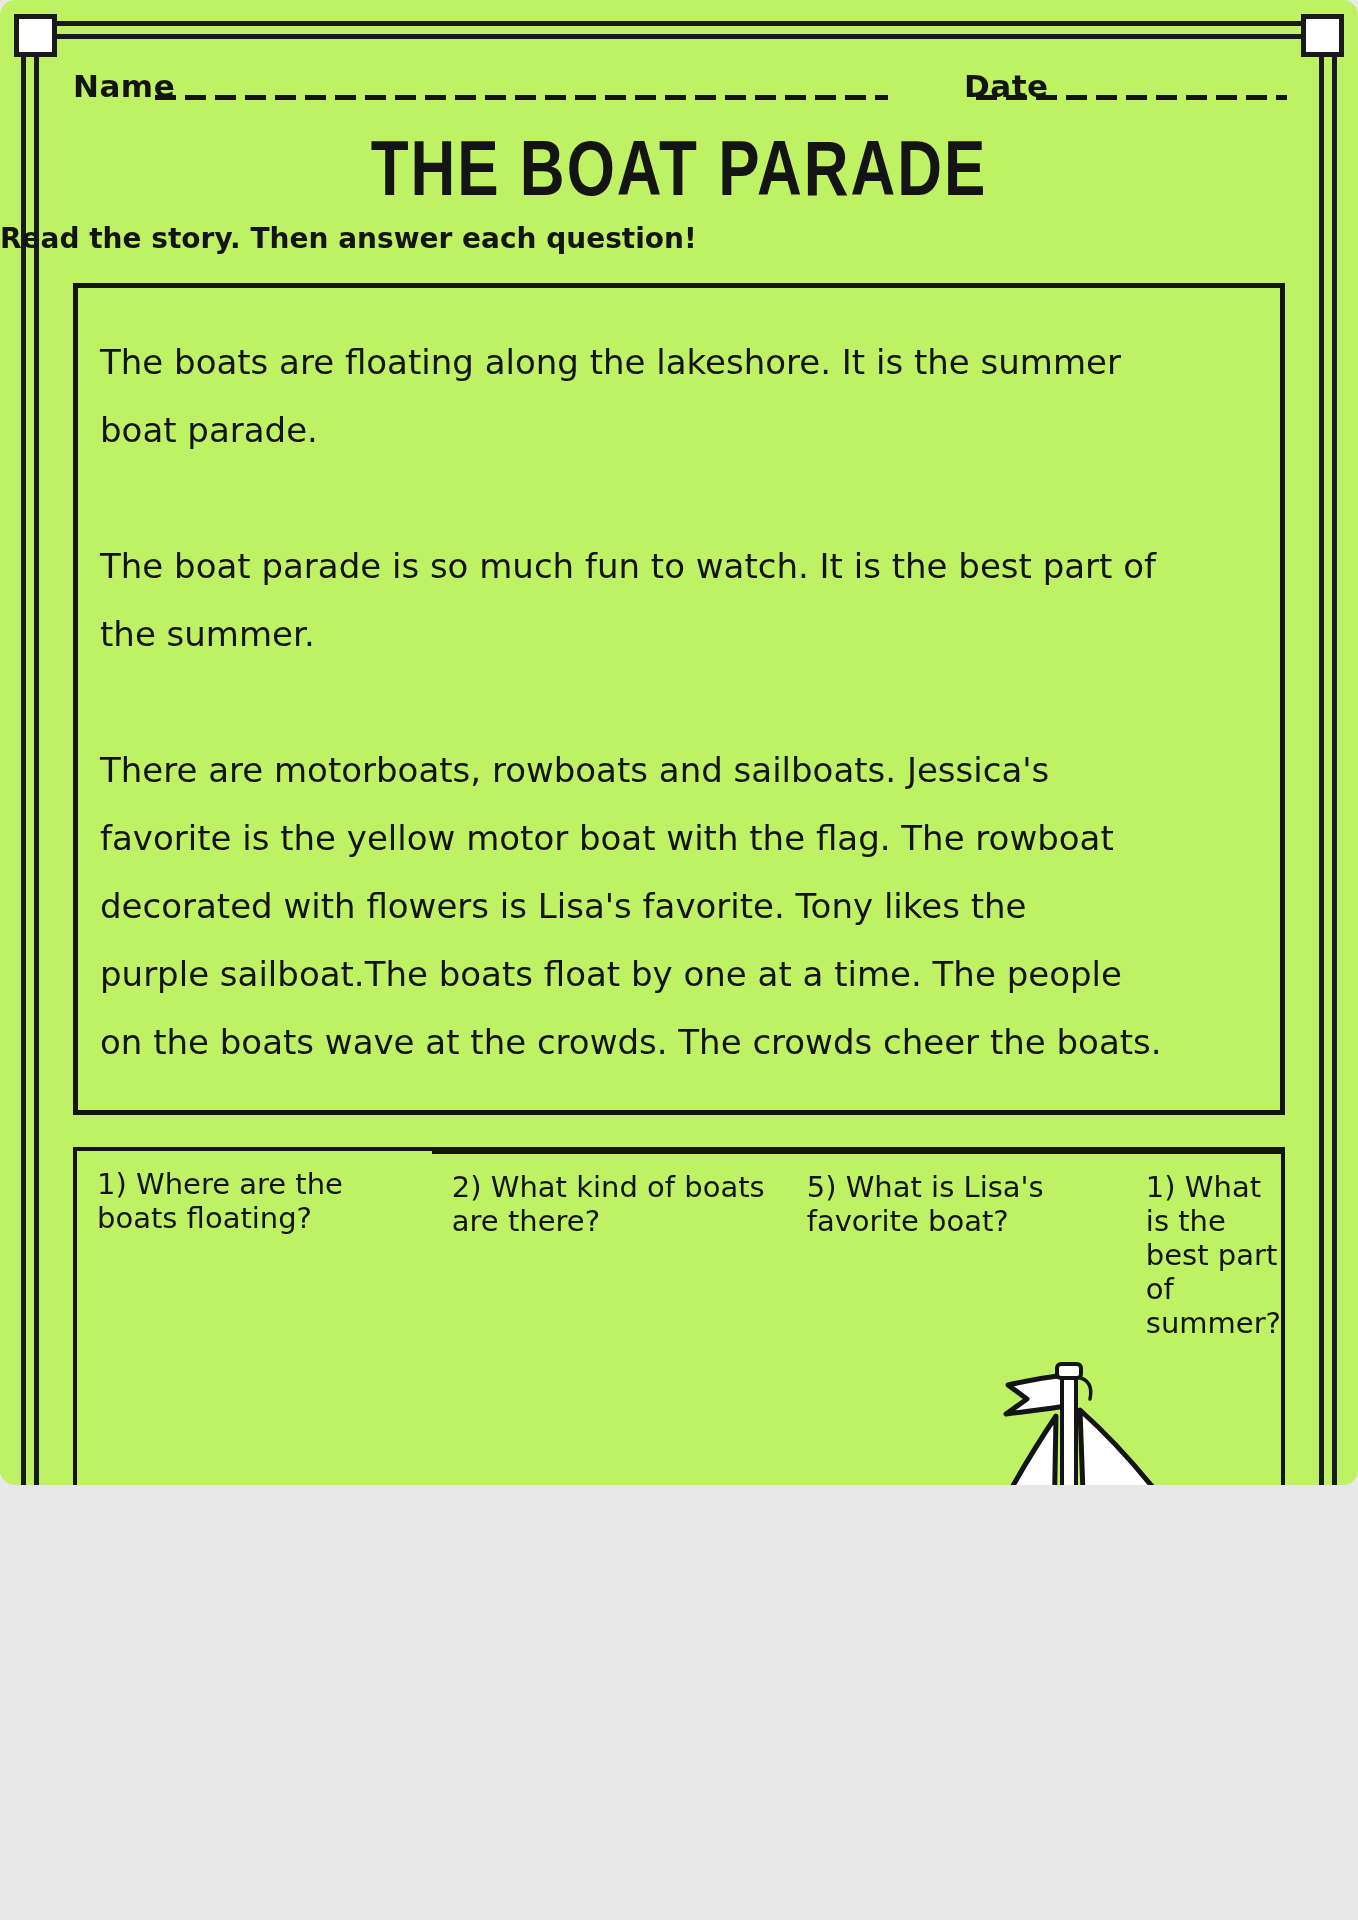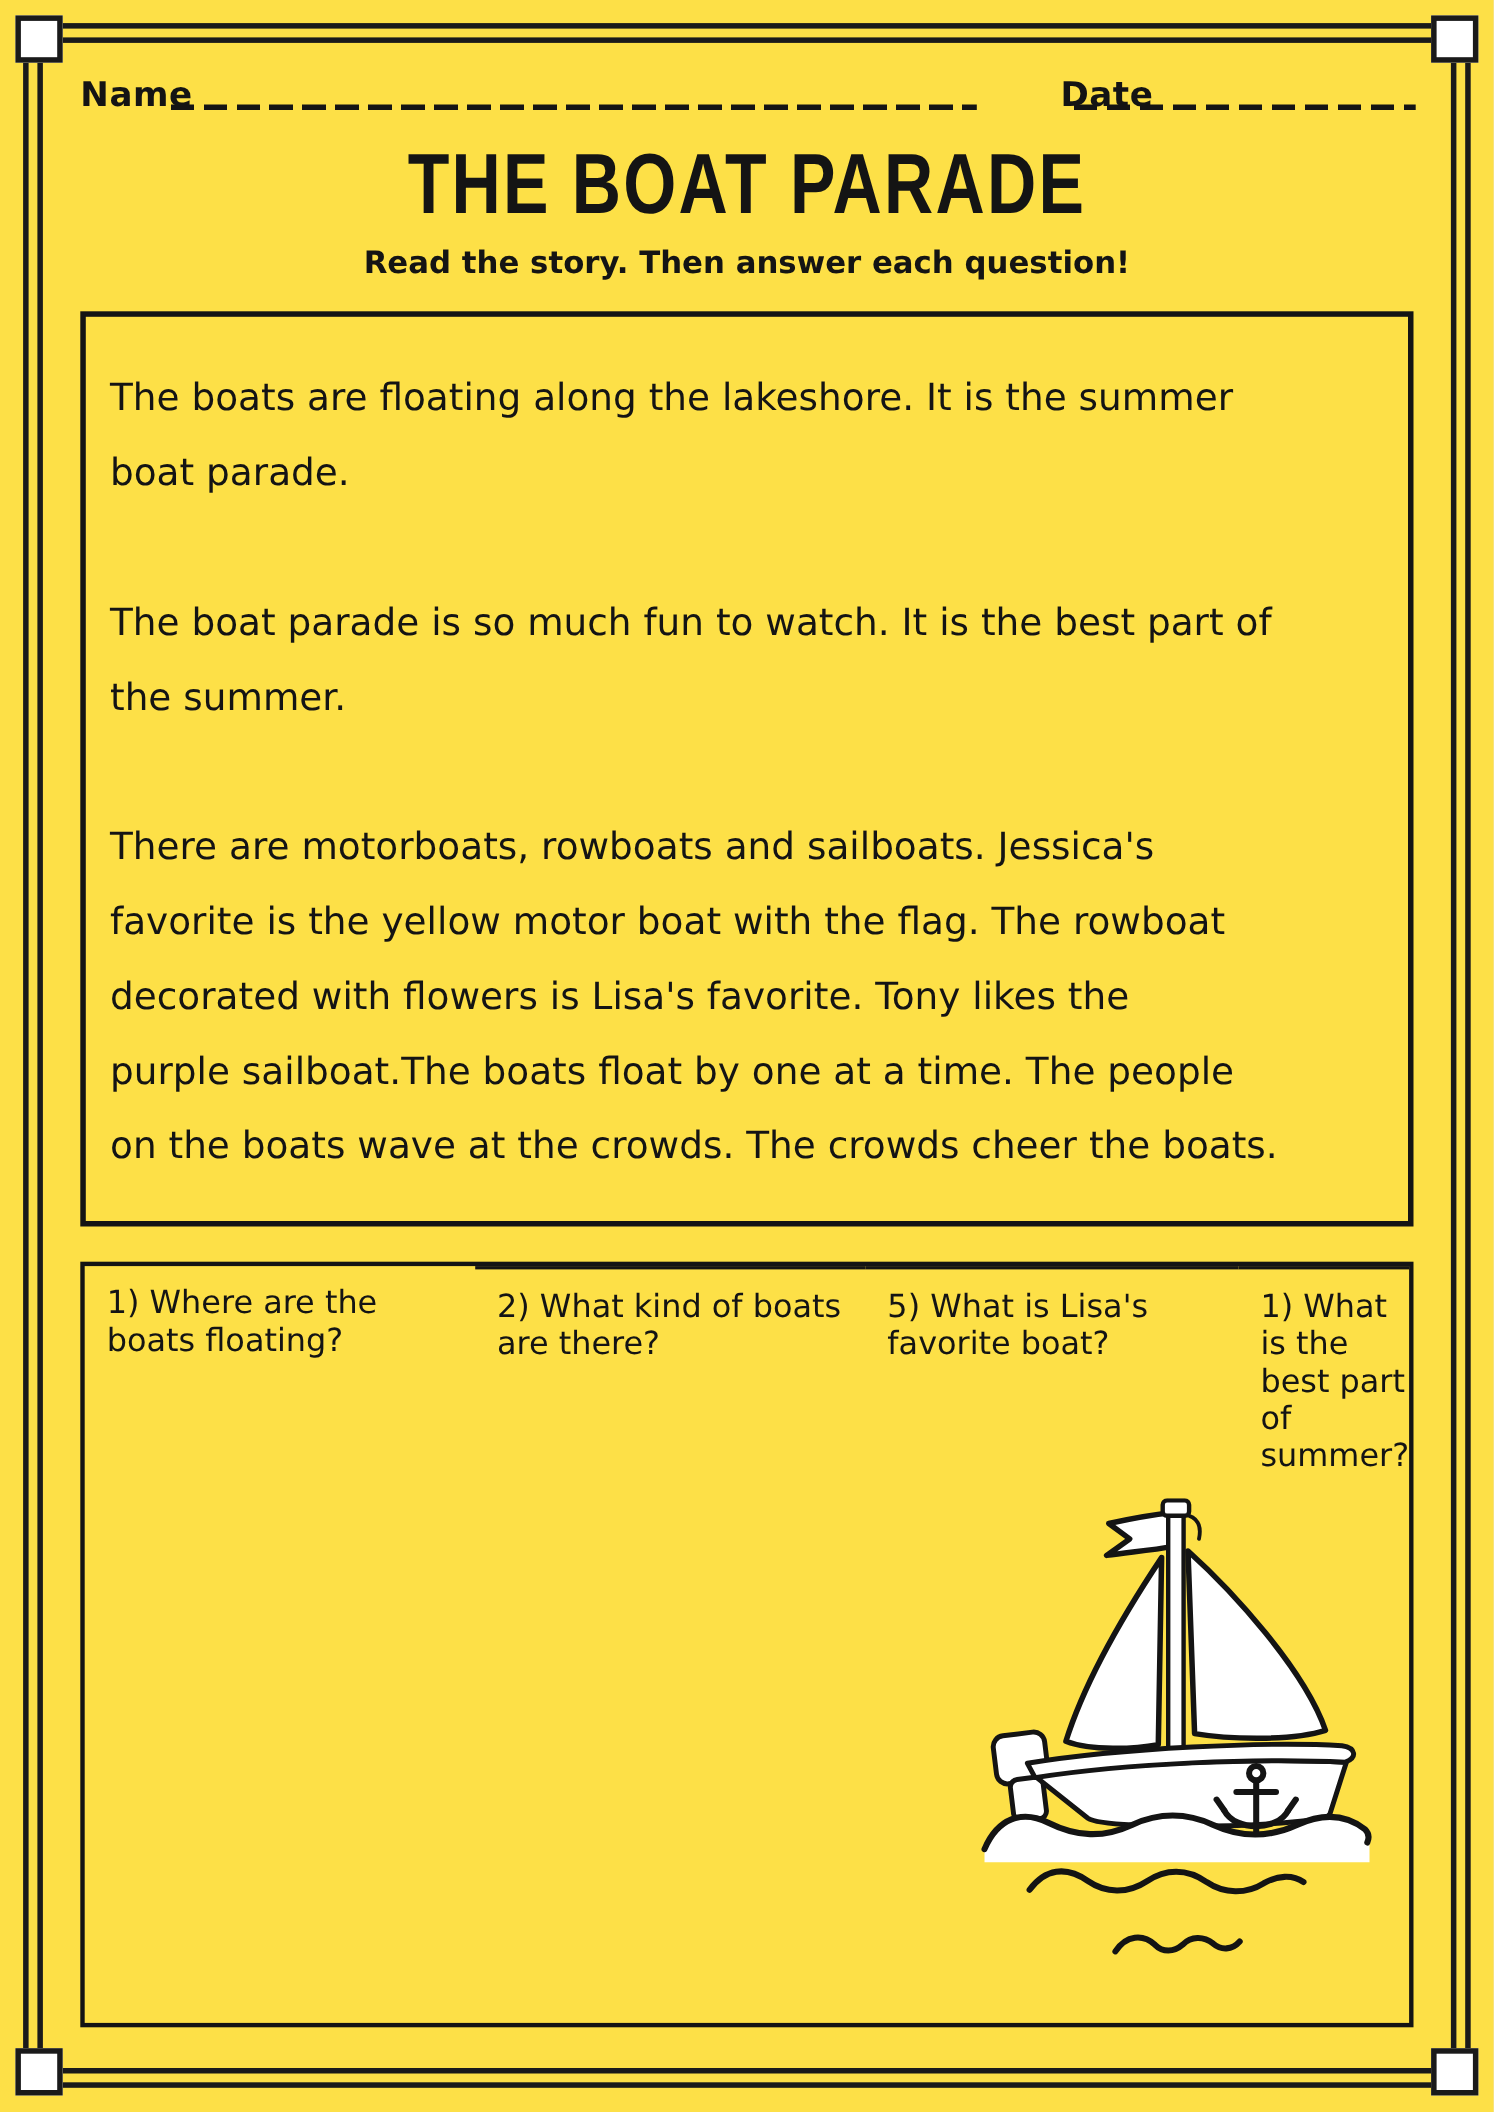--- a/index.html
+++ b/index.html
@@ -1,19 +1,20 @@
 <!DOCTYPE html>
 <html><head>
 <meta charset="utf-8">
 <style>
   html,body { margin:0; padding:0; background:#e8e8e8; }
   .page {
-    position:relative; width:1358px; height:1920px; margin:0 auto;
-    background:#fde047; color:#141414; overflow:hidden;
+    position:relative; width:1358px; height:1485px; margin:0 auto;
+    background:#bef264; color:#141414; overflow:hidden;
     font-family:"DejaVu Sans", sans-serif;
+    border-radius:15px;
   }
   
   .bline { position:absolute; background:#1a1a1a; }
   .corner {
     position:absolute; width:43px; height:43px; box-sizing:border-box;
     border:5px solid #1a1a1a; background:#ffffff; z-index:2;
   }
   
   .hlabel { position:absolute; font-size:31px; font-weight:bold; letter-spacing:0.5px; }
   .dashline {
@@ -22,21 +23,21 @@
   }
   
   .title {
     position:absolute; left:0; right:0; top:124px; text-align:center;
     font-family:"Liberation Sans", sans-serif; font-weight:bold;
     font-size:62px; letter-spacing:2px;
     transform:scaleY(1.25); transform-origin:top center;
     white-space:nowrap;
   }
   .subtitle {
-    position:absolute; left:0; right:0; top:222px; text-align:center;
+    position:absolute; left:0; right:0; top:222px; text-align:left;
     font-size:28px; font-weight:bold; letter-spacing:0px;
   }
   
   .story-box {
     position:absolute; left:73px; top:283px; width:1212px; height:832px;
     box-sizing:border-box; border:5px solid #141414;
     padding:40px 22px 0 22px;
   }
   .story-box p {
     margin:0 0 68px 0; font-size:34px; line-height:68px;

